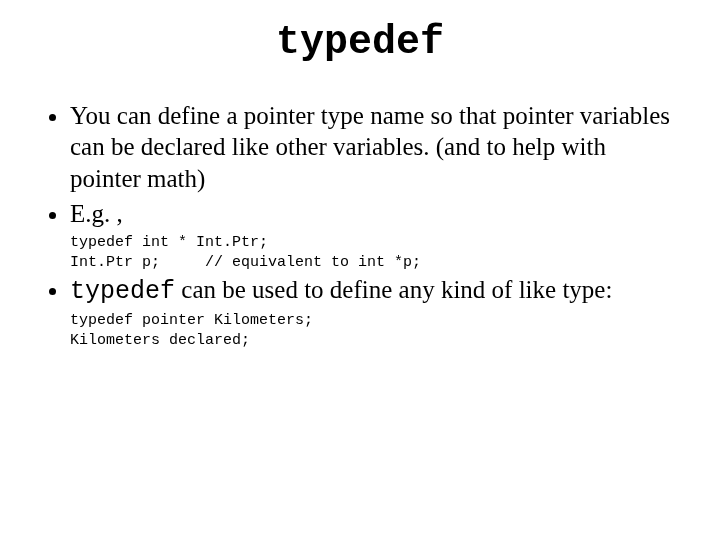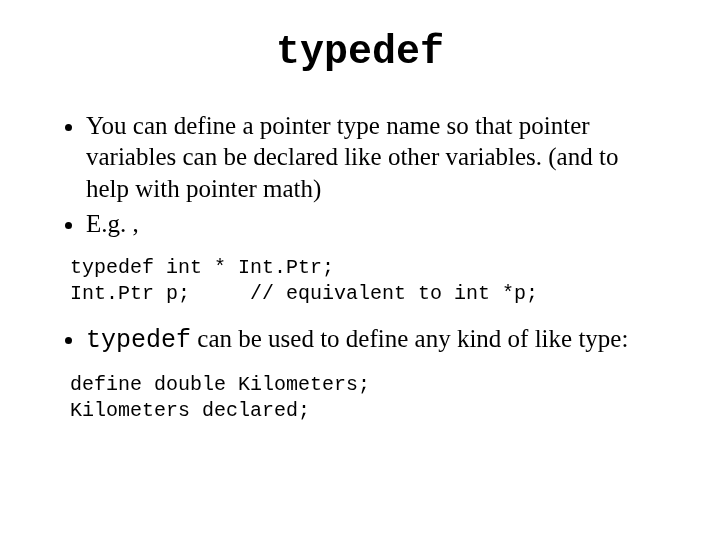--- a/index.html
+++ b/index.html
@@ -8,42 +8,42 @@
     width: 720px;
     height: 540px;
     background: #fff;
     font-family: "Times New Roman", Times, serif;
     color: #000;
   }
   .slide {
     width: 720px;
     height: 540px;
     box-sizing: border-box;
-    padding: 30px 40px 20px 40px;
+    padding: 20px 40px 20px 40px;
   }
   .title {
     font-family: "Courier New", Courier, monospace;
     font-weight: bold;
     font-size: 40px;
     text-align: center;
     margin: 0 0 35px 0;
   }
   ul.outer {
     list-style: disc;
-    margin: 16px;
+    margin: 0;
     padding-left: 30px;
   }
   ul.outer > li {
     font-size: 25px;
     line-height: 1.25;
     margin-bottom: 4px;
   }
   .code {
     font-family: "Courier New", Courier, monospace;
-    font-size: 20px;
+    font-size: 15px;
     line-height: 1.3;
     margin-left: 30px;
     margin-top: 2px;
     margin-bottom: 2px;
     white-space: pre;
   }
   .inline-code {
     font-family: "Courier New", Courier, monospace;
   }
 </style>
@@ -59,16 +59,16 @@
     <li>E.g. ,</li>
   </ul>
 
   <div class="code"><span>typedef int * Int.Ptr;</span>
 <span>Int.Ptr p;     // equivalent to int *p;</span></div>
 
   <ul class="outer">
     <li><span class="inline-code">typedef</span><span> can be used to define any kind of like type:</span></li>
   </ul>
 
-  <div class="code"><span>define double Kilometers;</span>
+  <div class="code"><span>typedef pointer Kilometers;</span>
 <span>Kilometers declared;</span></div>
 
 </div>
 
 </body></html>

